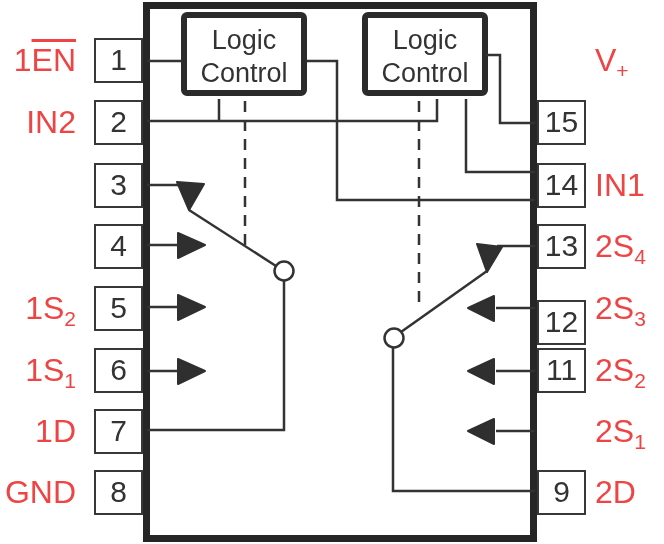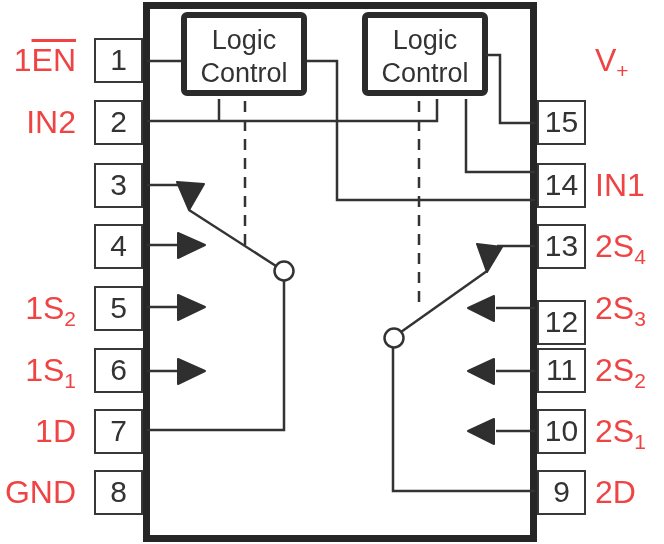--- a/index.html
+++ b/index.html
@@ -64,21 +64,20 @@
   <div class="pin-box" style="left:94px;top:286px">5</div>
   <div class="pin-box" style="left:94px;top:348px">6</div>
   <div class="pin-box" style="left:94px;top:409px">7</div>
   <div class="pin-box" style="left:94px;top:470px">8</div>
 
   <div class="pin-box" style="left:537px;top:100px">15</div>
   <div class="pin-box" style="left:537px;top:163px">14</div>
   <div class="pin-box" style="left:537px;top:224px">13</div>
   <div class="pin-box" style="left:537px;top:300px">12</div>
   <div class="pin-box" style="left:537px;top:348px">11</div>
-  <div class="pin-box" style="left:537px;top:409px">10</div>
   <div class="pin-box" style="left:537px;top:470px">9</div>
 
   <div class="plabel lft" style="top:38px"><span>1</span><span class="over">EN</span></div>
   <div class="plabel lft" style="top:100px"><span>IN2</span></div>
   <div class="plabel lft" style="top:286px"><span>1S</span><span class="sub">2</span></div>
   <div class="plabel lft" style="top:348px"><span>1S</span><span class="sub">1</span></div>
   <div class="plabel lft" style="top:409px"><span>1D</span></div>
   <div class="plabel lft" style="top:470px"><span>GND</span></div>
 
   <div class="plabel rgt" style="top:38px"><span>V</span><span class="sub">+</span></div>

